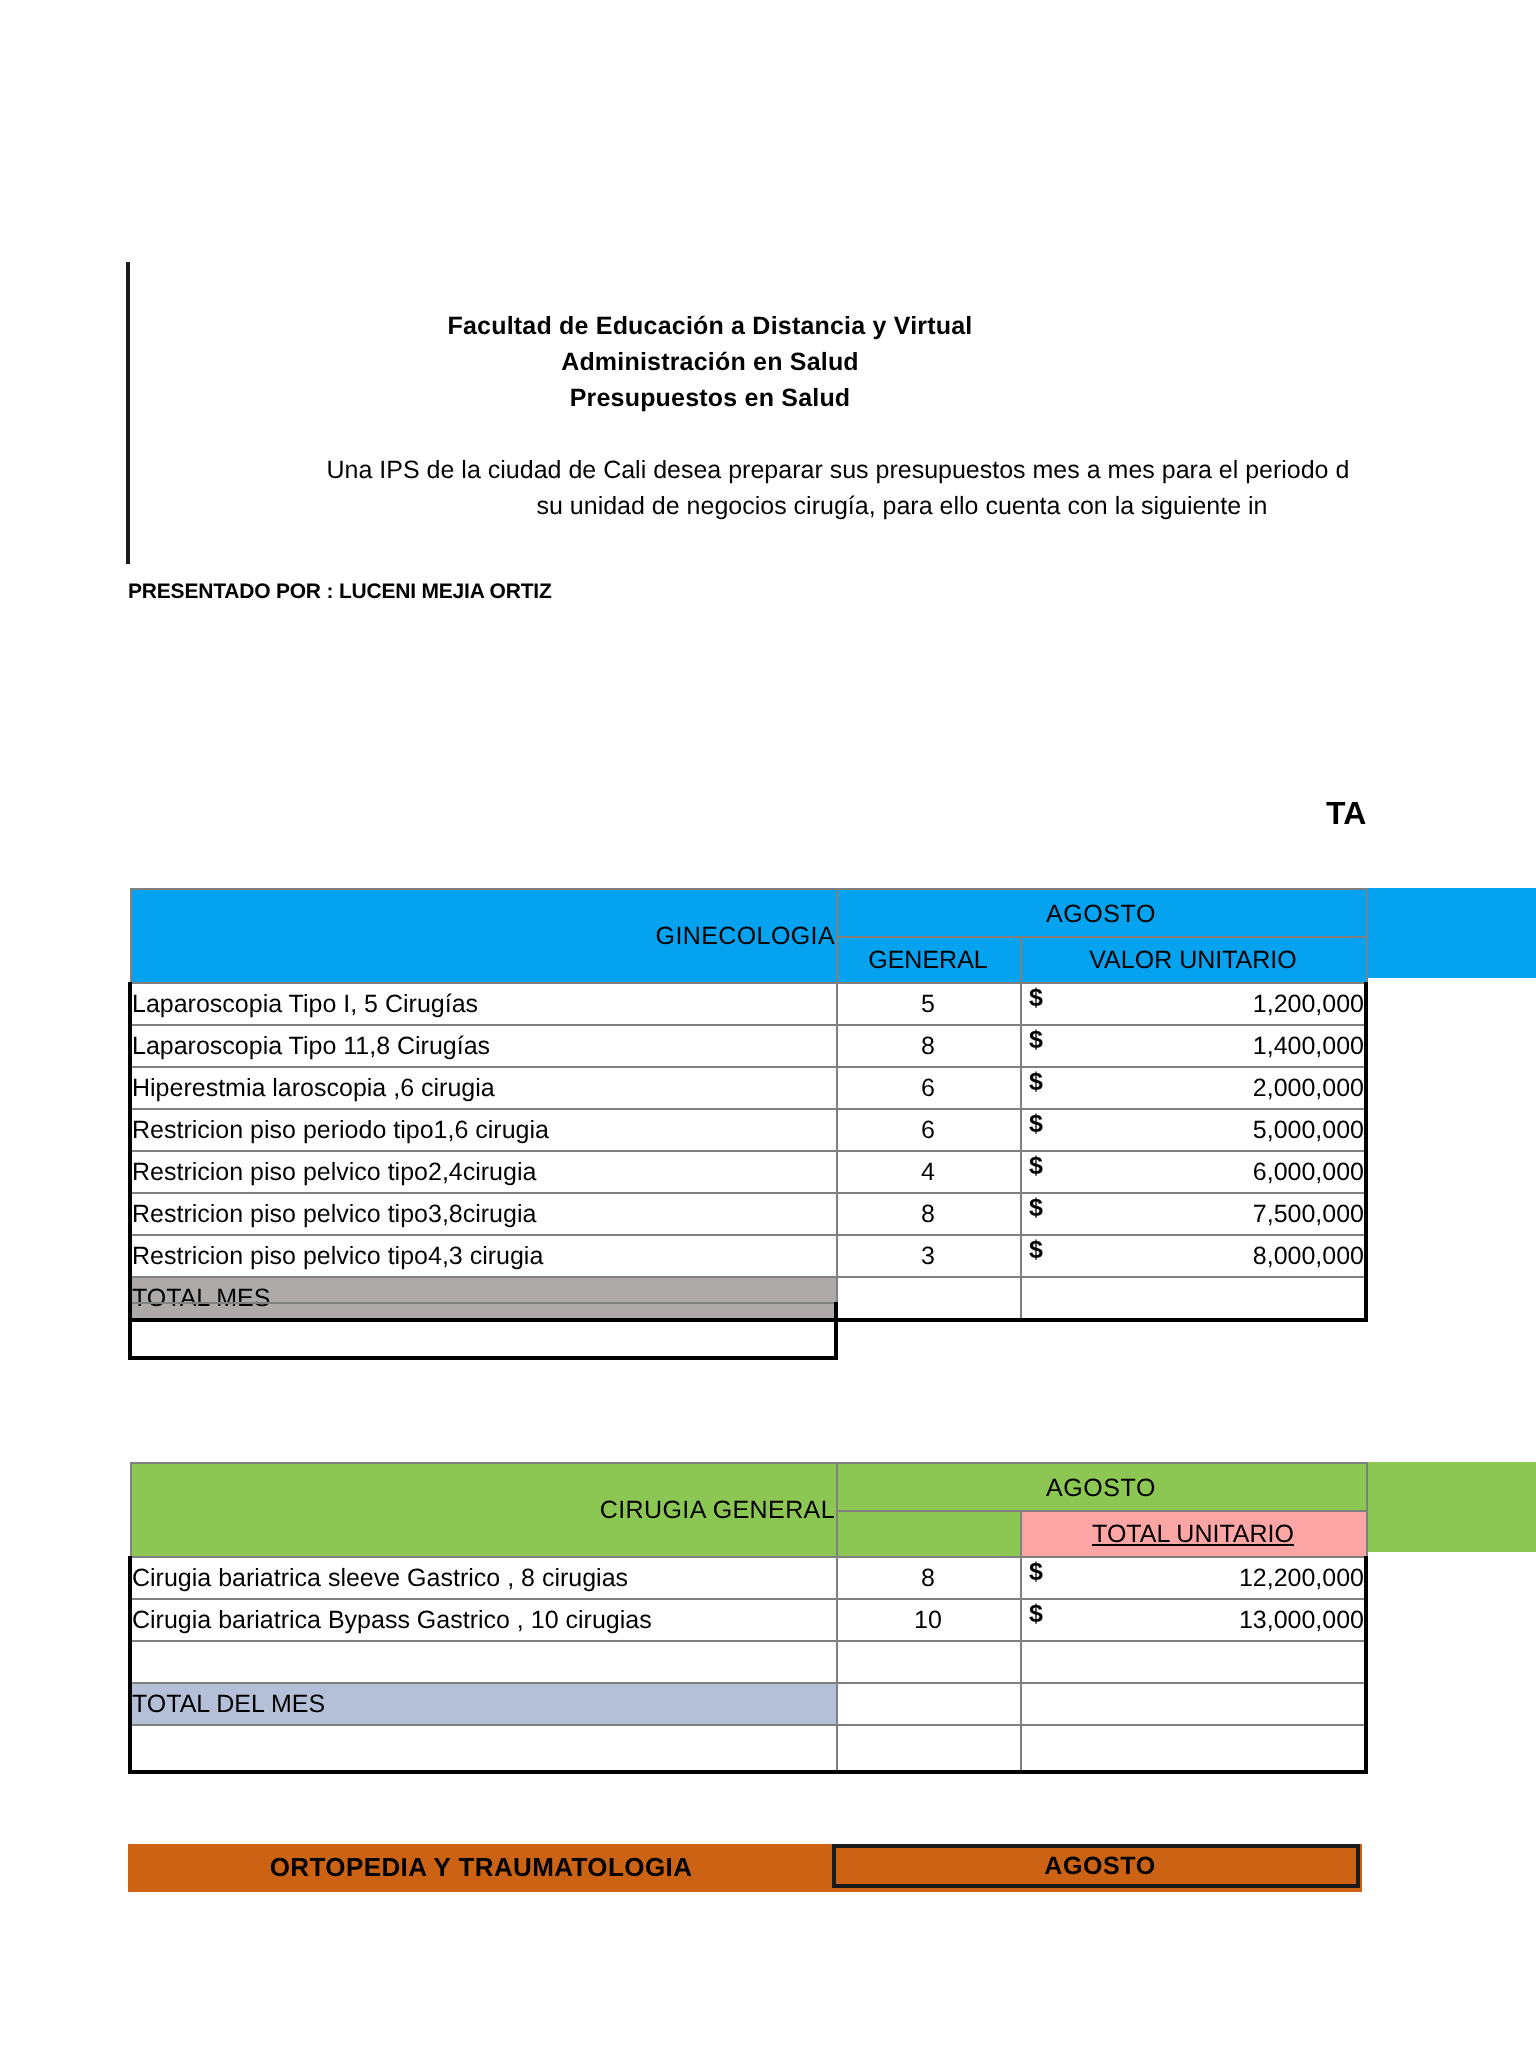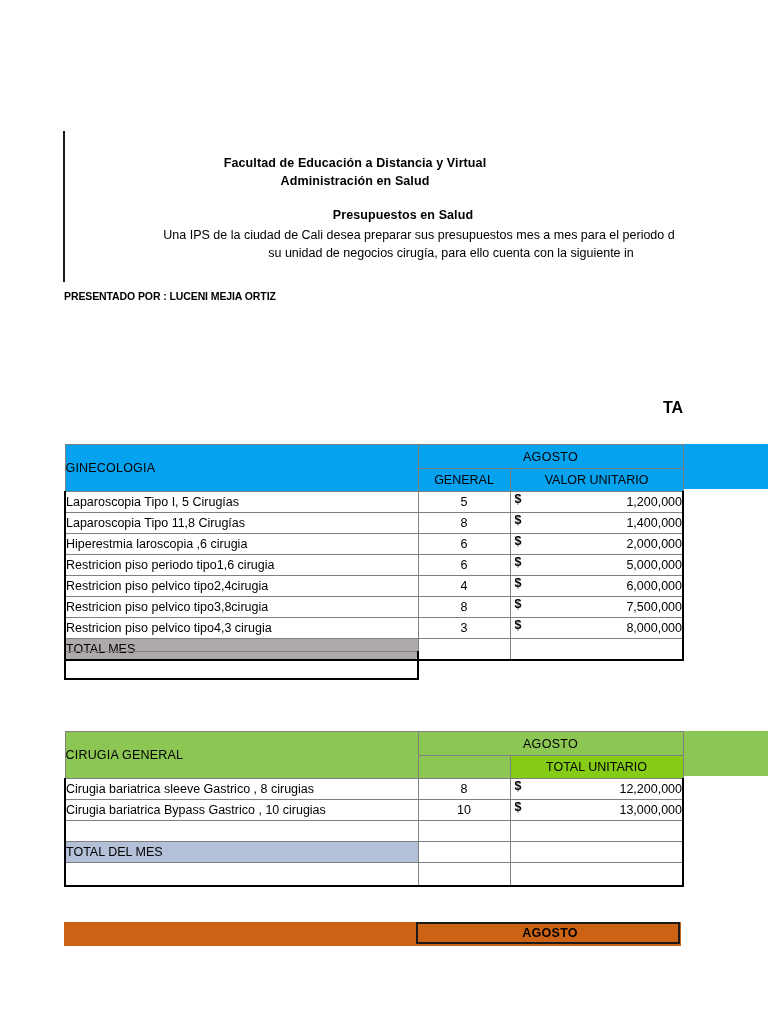--- a/index.html
+++ b/index.html
@@ -45,21 +45,21 @@
     font-weight: bold;
     font-size: 12.5px;
     letter-spacing: 0.1px;
   }
   .title-plain {
     font-weight: normal;
     font-size: 12.5px;
   }
   #title-fac   { top: 156px; }
   #title-adm   { top: 174px; }
-  #title-pres  { top: 208px; padding-left: 48px; }
+  #title-pres  { top: 192px; }
   #title-taller{ top: 210px; }
   #body-line-1 {
     position: absolute;
     top: 228px;
     left: 64px;
     width: 710px;
     text-align: center;
     font-size: 12.5px;
     white-space: nowrap;
   }
@@ -128,21 +128,21 @@
   .cell-value .currency {
     position: absolute;
     left: 4px;
     top: 0;
     font-weight: bold;
   }
   .cell-blank { }
 
   
   .hdr-cat {
-    text-align: left;
+    text-align: right;
     font-weight: bold;
     font-size: 12.5px;
     letter-spacing: 0.2px;
     border-top: 2px solid #000;
     border-left: 2px solid #000;
     border-bottom: 2px solid #000;
     border-right: 1px solid #000;
   }
   .hdr-month {
     text-align: center;
@@ -359,21 +359,21 @@
       <col class="col-qty">
       <col class="col-value">
   </colgroup>
   <tbody>
     <tr>
       <td class="hdr-cat" rowspan="2" style="background:#8CC653;">CIRUGIA GENERAL</td>
       <td class="hdr-month" colspan="2" style="background:#8CC653;height:23px;">AGOSTO</td>
     </tr>
     <tr>
       <td class="hdr-sub" style="background:#8CC653;height:22px;"></td>
-      <td class="hdr-sub hdr-sub-right" style="background:#84cc16;height:22px;">TOTAL UNITARIO</td>
+      <td class="hdr-sub hdr-sub-right" style="background:#fca5a5;height:22px;text-decoration:underline;">TOTAL UNITARIO</td>
     </tr>
 
     <tr>
       <td class="cell-label edge-left">Cirugia bariatrica sleeve Gastrico , 8 cirugias</td>
       <td class="cell-qty">8</td>
       <td class="cell-value edge-right">
         <span class="currency">$</span><span>12,200,000</span>
       </td>
     </tr>
     <tr>
@@ -401,14 +401,15 @@
       <td class="cell-blank edge-right edge-bottom"></td>
     </tr>
   </tbody>
 </table>
 
 <div id="table-orto">
   <div id="orto-band" style="background:#CC6314;"></div>
   <div id="orto-month-box">
     <div id="orto-month">AGOSTO</div>
   </div>
+  <div id="orto-cat">ORTOPEDIA Y TRAUMATOLOGIA</div>
   <div id="orto-clip"></div>
 </div>
 
 </body></html>

